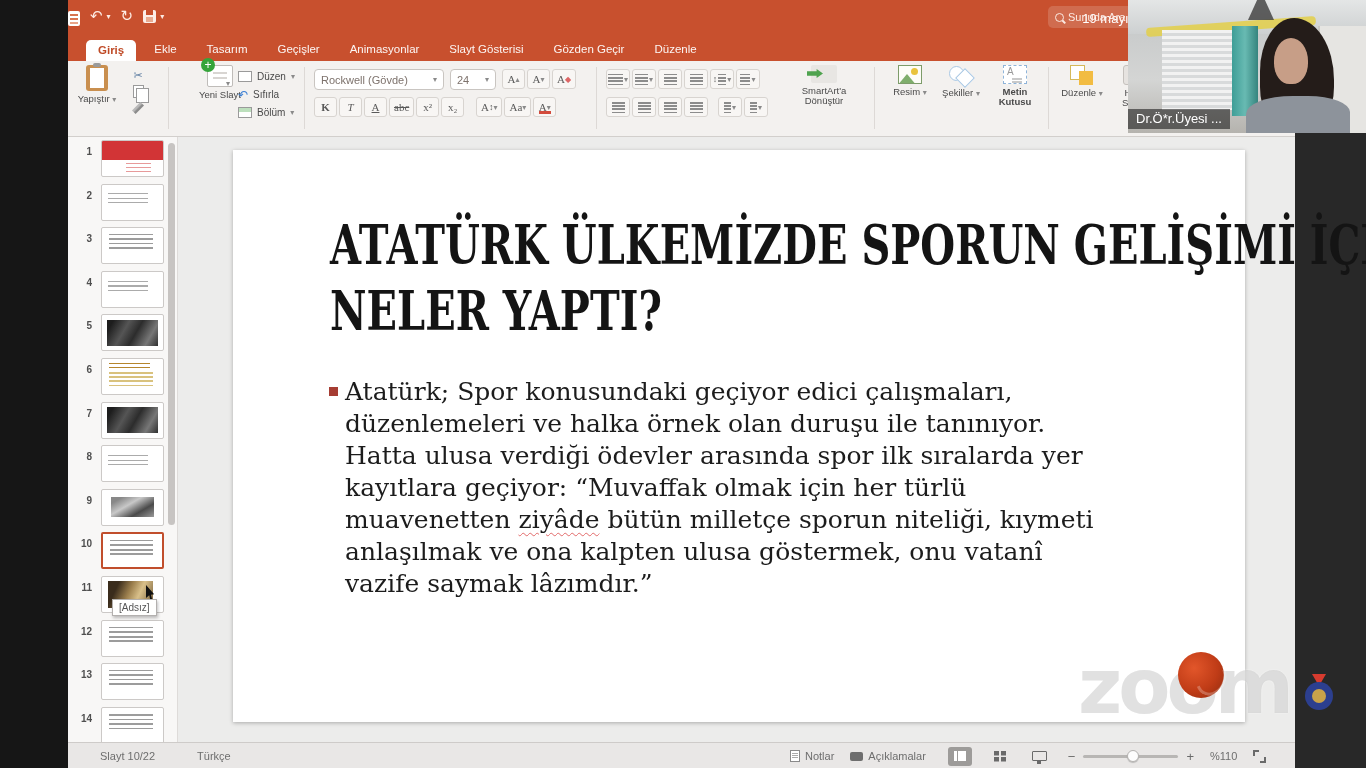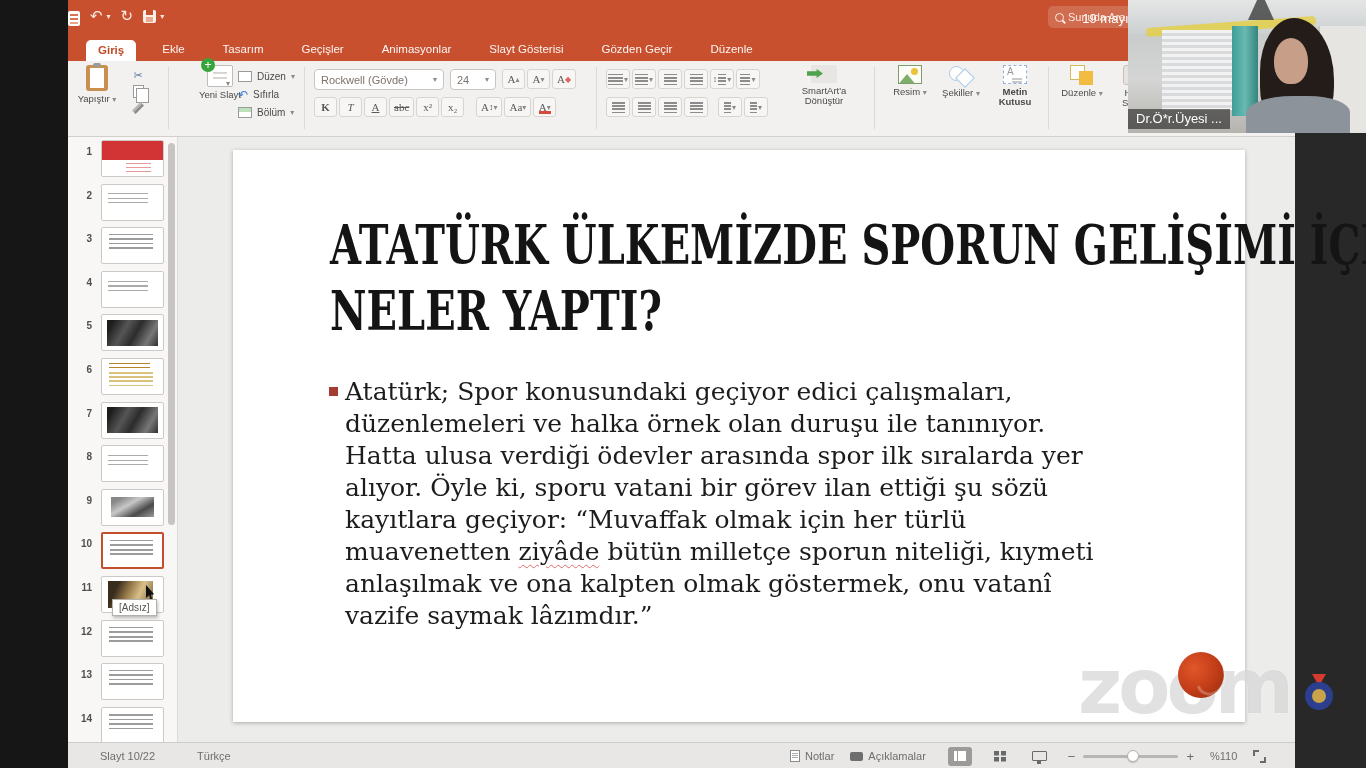--- a/index.html
+++ b/index.html
@@ -27,21 +27,21 @@
                       background:#d8734f; box-shadow:0 4px 0 #d8734f, 0 8px 0 #e8a589; }
   .searchbox { position:absolute; right:155px; top:6px; width:92px; height:22px;
                background:rgba(255,255,255,0.16); border-radius:5px; display:flex; align-items:center;
                gap:4px; padding:0 7px; color:#fbe9e2; font-size:11px; overflow:hidden; white-space:nowrap; }
   .mag { width:9px; height:9px; border:1.5px solid #fbe9e2; border-radius:50%; position:relative; flex:none; }
   .mag::after { content:""; position:absolute; left:6px; top:7px; width:4px; height:1.5px;
                 background:#fbe9e2; transform:rotate(45deg); }
 
   
   .tabbar { left:68px; top:36px; width:1227px; height:25px; background:#c8502e;
-            display:flex; align-items:flex-end; padding-left:18px; gap:14px; }
+            display:flex; align-items:flex-end; padding-left:18px; gap:6px; }
   .tab { color:rgba(255,255,255,0.95); font-size:11.5px; padding:4px 12px 6px;
          white-space:nowrap; }
   .tab.active { background:#ffffff; color:#bf4a26; font-weight:bold;
                 border-radius:5px 5px 0 0; padding-bottom:5px; }
 
   
   .ribbon { left:68px; top:61px; width:1227px; height:76px; background:#f3f1ef;
             border-bottom:1px solid #d2cfcc; font-size:10px; color:#4a4a4a; }
   .rdiv { position:absolute; top:6px; width:1px; height:62px; background:#ddd9d6; }
   .bigbtn { position:absolute; top:4px; text-align:center; color:#4a4a4a; }
@@ -522,24 +522,23 @@
   <div class="abs slide">
     <div class="slide-title">
       <div>ATATÜRK ÜLKEMİZDE SPORUN GELİŞİMİ İÇİN</div>
       <div>NELER YAPTI?</div>
     </div>
     <div class="bullet"></div>
     <div class="slide-body" id="slide-body">
         <div>Atatürk; Spor konusundaki geçiyor edici çalışmaları,</div>
         <div>düzenlemeleri ve halka örnek olan duruşu ile tanınıyor.</div>
         <div>Hatta ulusa verdiği ödevler arasında spor ilk sıralarda yer</div>
-        <div>alıyor. Öyle ki, sporu vatani bir görev ilan ettiği şu sözü</div>
         <div>kayıtlara geçiyor: “Muvaffak olmak için her türlü</div>
         <div>muavenetten <span class="missp">ziyâde</span> bütün milletçe sporun niteliği, kıymeti</div>
-        <div>anlaşılmak ve ona kalpten olmak göstermek, onu vatanî</div>
+        <div>anlaşılmak ve ona kalpten ulusa göstermek, onu vatanî</div>
         <div>vazife saymak lâzımdır.”</div>
       </div>
   </div>
 
   <div class="abs watermark">zoom</div>
   <div class="abs redball"></div>
   <div class="abs medal">
     <div class="ribb"></div>
     <div class="disc"></div>
     <div class="core"></div>

